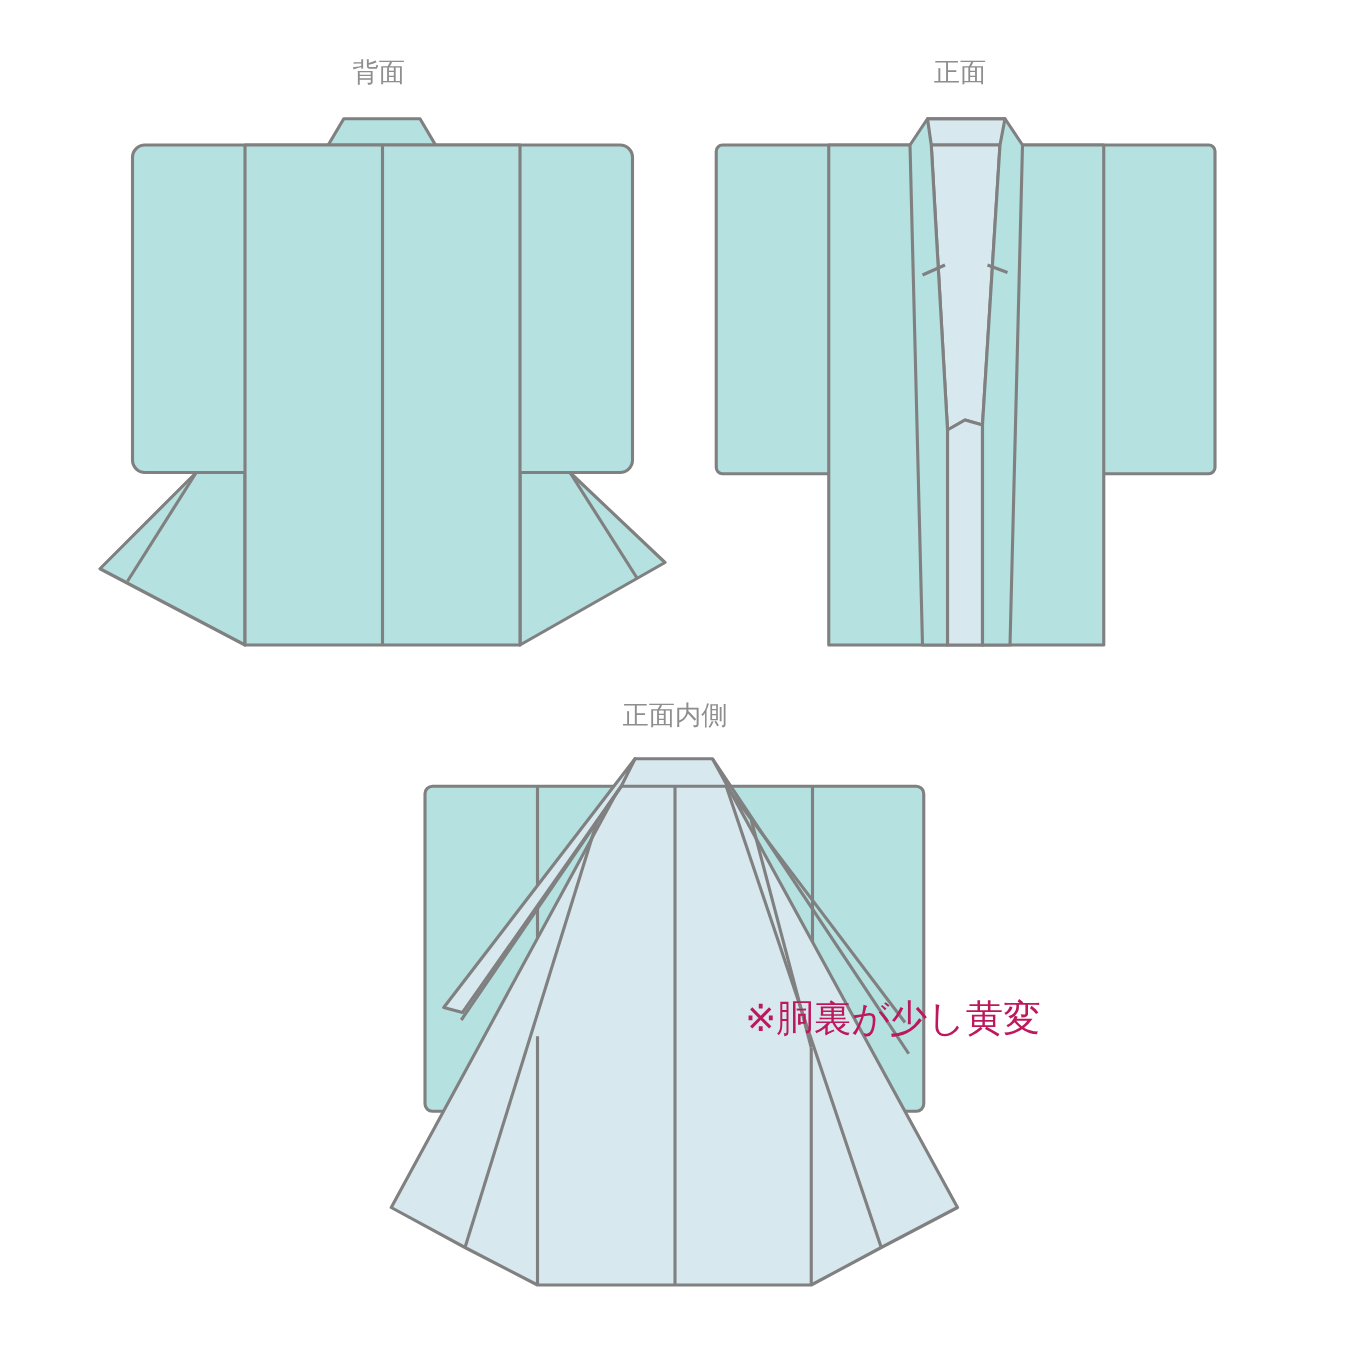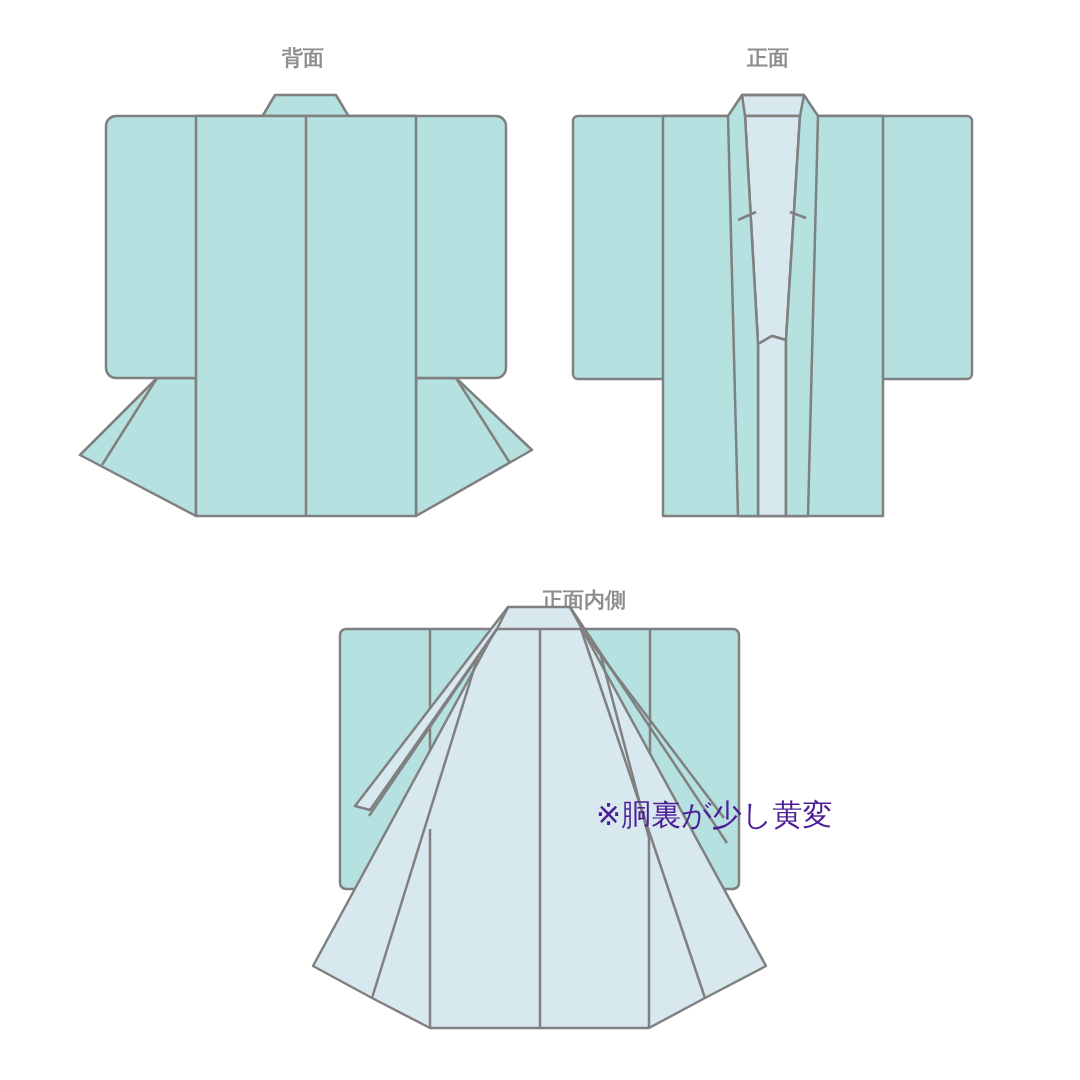--- a/index.html
+++ b/index.html
@@ -1,29 +1,29 @@
 <!DOCTYPE html>
 <html><head>
   <meta charset="utf-8">
   <style>
     html, body { margin: 0; padding: 0; background: #ffffff; }
     body { width: 1080px; height: 1080px; position: relative; overflow: hidden; font-family: "DejaVu Sans", sans-serif; }
-    .label { position: absolute; font-weight: bold; font-size: 21px; color: #8e8e8e; text-align: center; transform: translateX(-50%); white-space: nowrap; }
-    .note { position: absolute; font-size: 30px; color: #4c1d95; white-space: nowrap; }
+    .label { position: absolute; font-weight: normal; font-size: 21px; color: #8e8e8e; text-align: center; transform: translateX(-50%); white-space: nowrap; }
+    .note { position: absolute; font-size: 30px; color: #be185d; white-space: nowrap; }
     svg { position: absolute; left: 0; top: 0; }
     .sh { fill: #b5e2e1; stroke: #808080; stroke-width: 2.5; stroke-linejoin: round; }
     .li { fill: #d8e8ef; stroke: #808080; stroke-width: 2.5; stroke-linejoin: round; }
     .ln { fill: none; stroke: #808080; stroke-width: 2.5; }
   </style>
 </head>
 <body>
 
 <div class="label" style="left:303px; top:44px;">背面</div>
 <div class="label" style="left:768px; top:44px;">正面</div>
-<div class="label" style="left:540px; top:586px;margin-left:44px;">正面内側</div>
+<div class="label" style="left:540px; top:558px;">正面内側</div>
 
 <svg width="1080" height="1080" viewBox="0 0 1080 1080">
 
   <g>
     <polygon class="sh" points="262,117 275,95 336,95 349,117"></polygon>
     <polygon class="sh" points="157,378 80,455 196,516 196,378"></polygon>
     <line class="ln" x1="157" y1="378" x2="102" y2="465"></line>
     <polygon class="sh" points="456,378 532,450 416,516 416,378"></polygon>
     <line class="ln" x1="456" y1="378" x2="510" y2="463"></line>
     <rect class="sh" x="106" y="116" width="400" height="262" rx="10"></rect>

